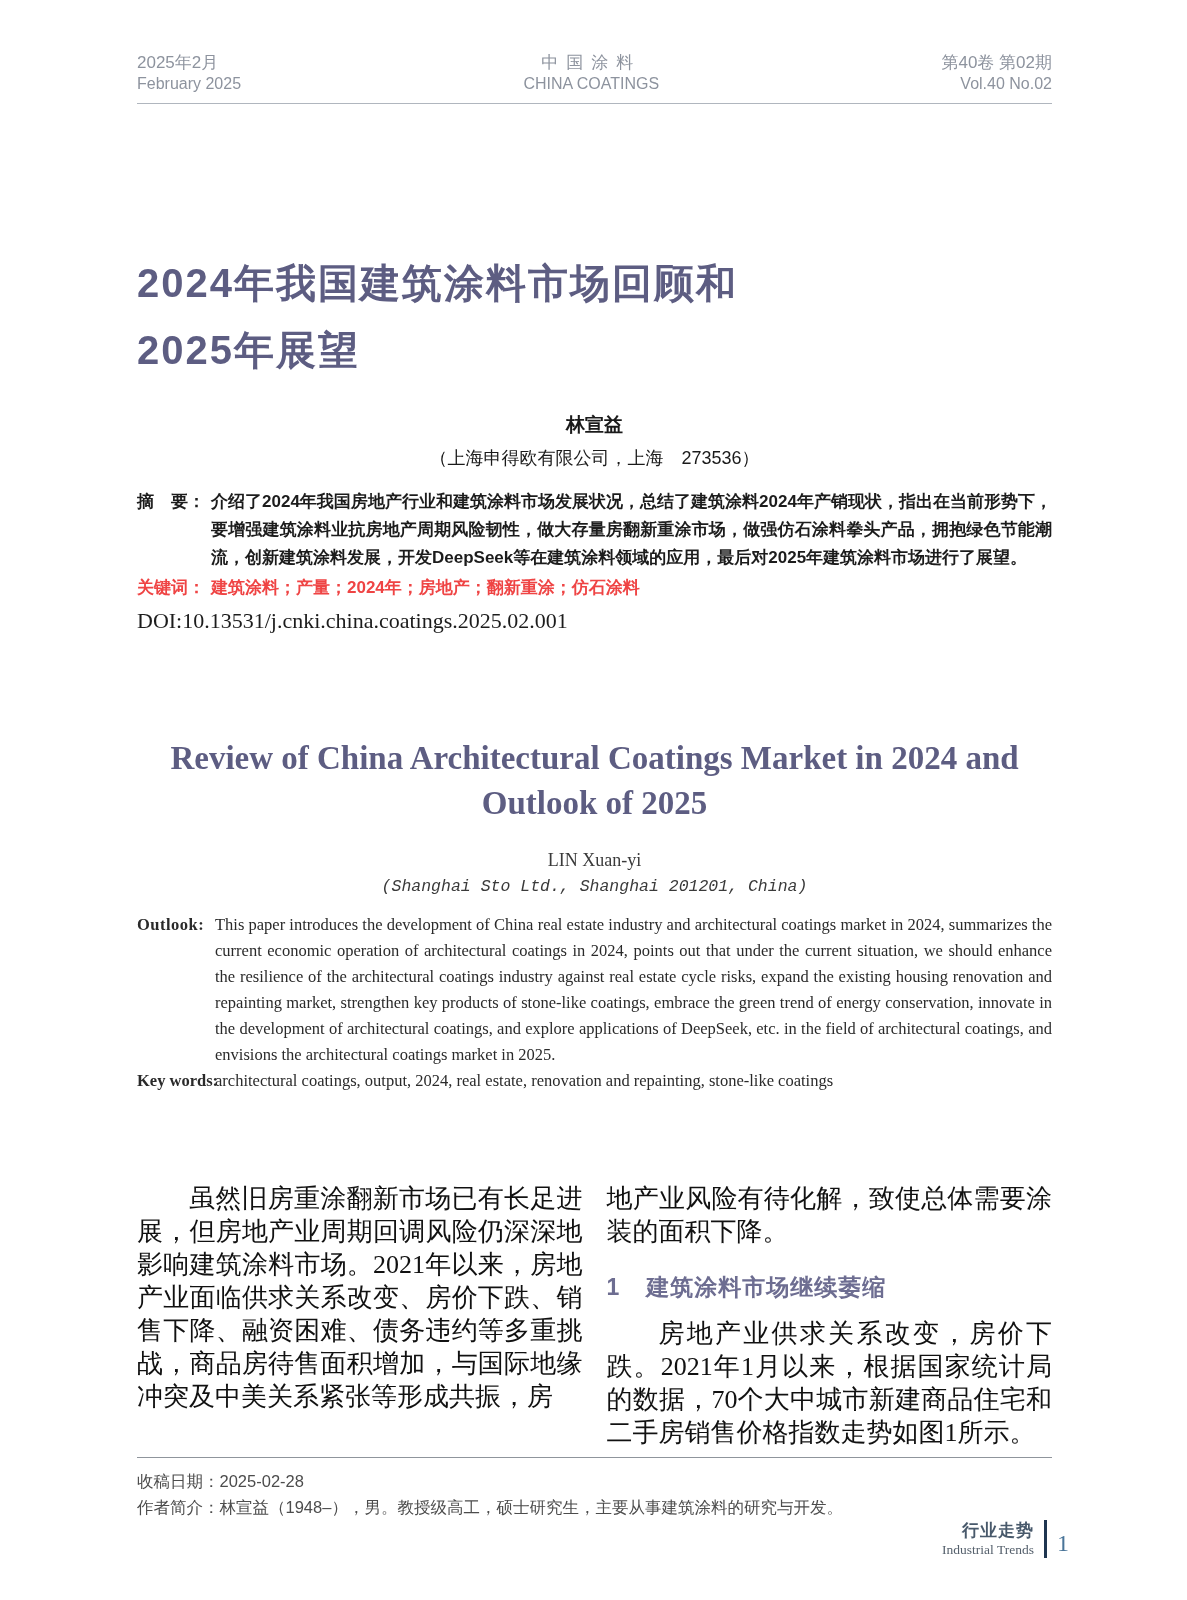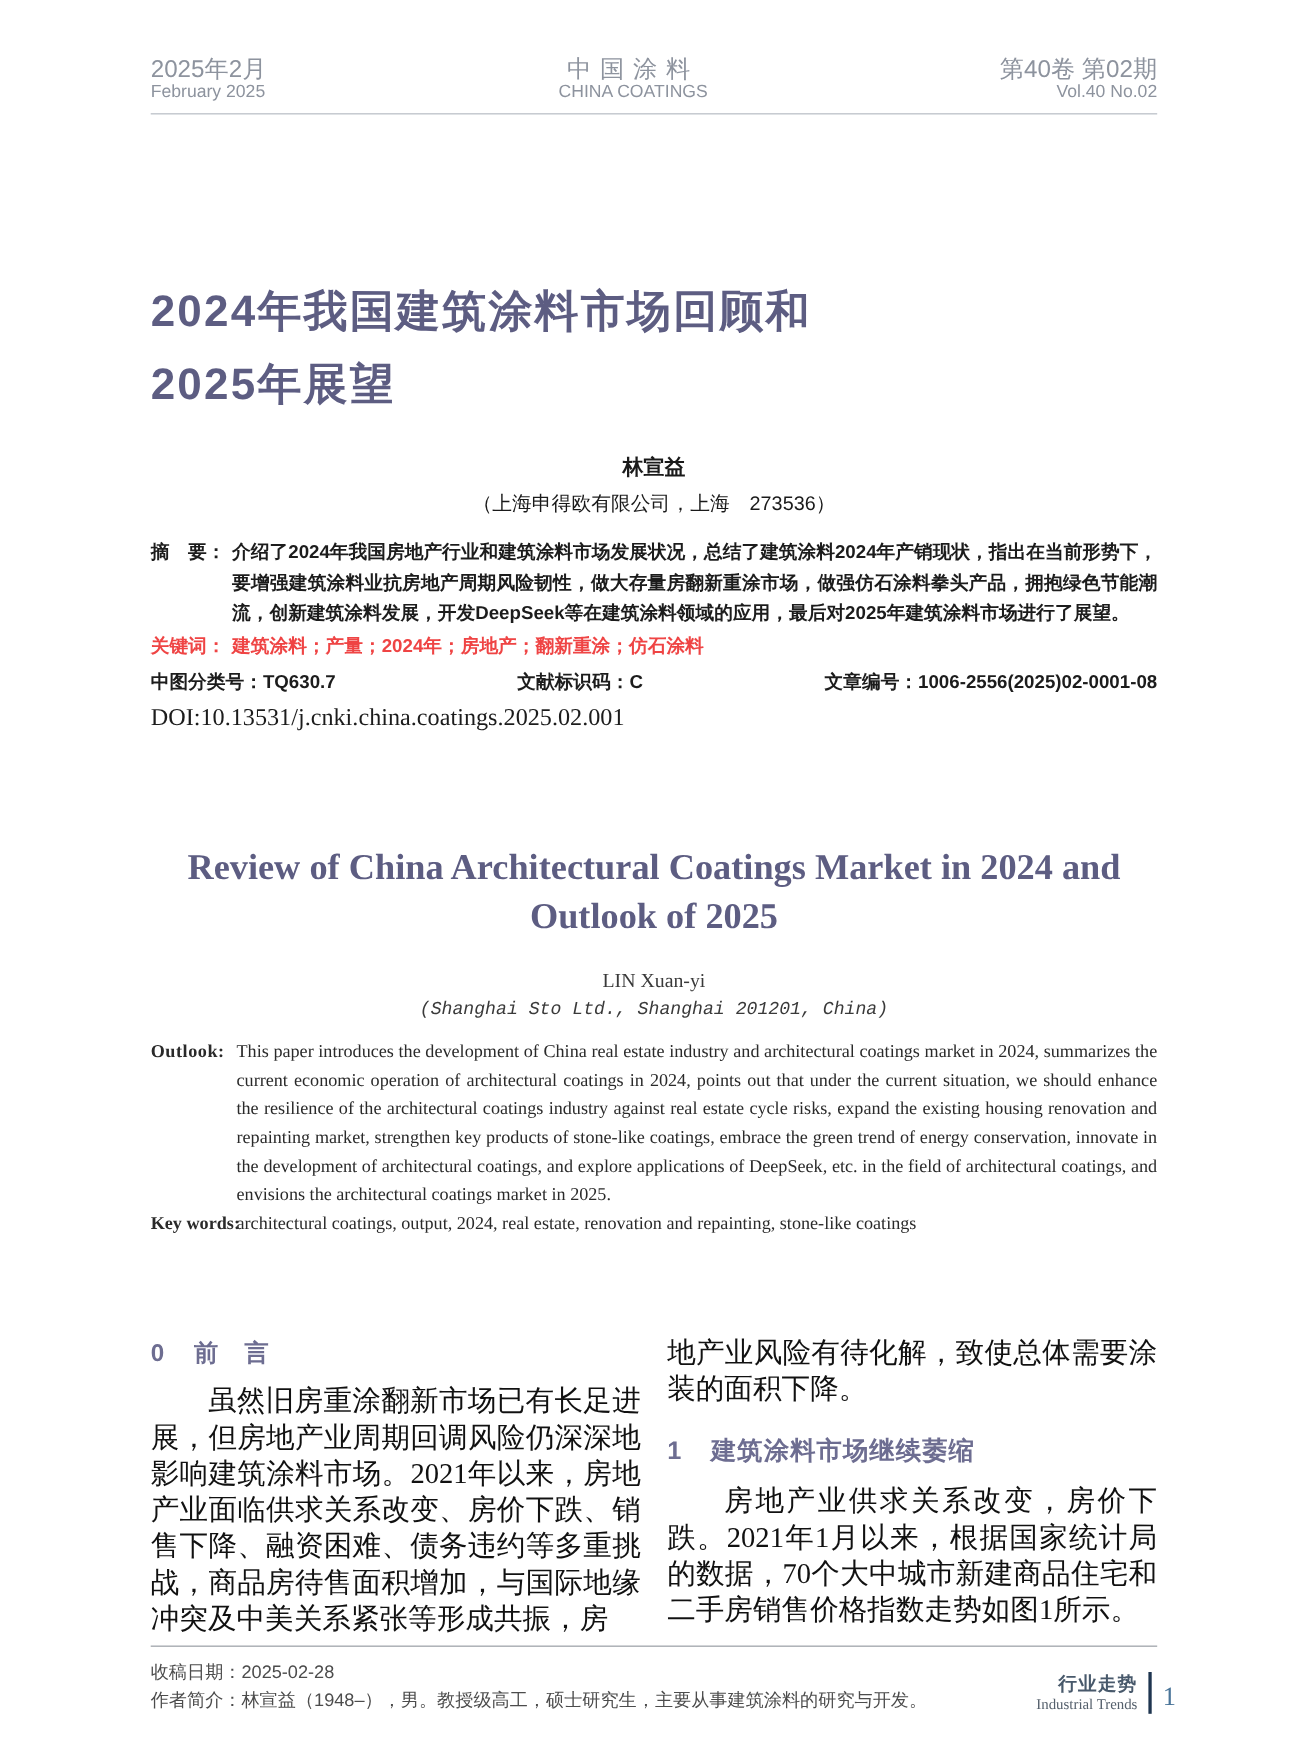--- a/index.html
+++ b/index.html
@@ -10,21 +10,21 @@
     font-family:"Liberation Sans", sans-serif; color:#222;
     overflow:hidden;
   }
   
   .jheader {
     display:flex; justify-content:space-between; align-items:flex-end;
     border-bottom:1.5px solid #b0b6be; padding-bottom:9px;
     color:#8d939e;
   }
   .jheader .col { line-height:21px; font-size:16px; }
-  .jheader .c-cn { font-size:22px; }
+  .jheader .c-cn { font-size:17px; }
   .jheader .left { text-align:left; }
   .jheader .center { text-align:center; }
   .jheader .center .c-cn { letter-spacing:8px; }
   .jheader .right { text-align:right; }
 
   
   .title-cn {
     margin-top:146px; text-align:left;
     font-size:40px; font-weight:700; color:#5d5d82;
     line-height:67px; letter-spacing:2px;
@@ -122,54 +122,40 @@
 
   <div class="abstract-cn hang">
     <span class="lbl">摘　要：</span>
     <span>介绍了2024年我国房地产行业和建筑涂料市场发展状况，总结了建筑涂料2024年产销现状，指出在当前形势下，要增强建筑涂料业抗房地产周期风险韧性，做大存量房翻新重涂市场，做强仿石涂料拳头产品，拥抱绿色节能潮流，创新建筑涂料发展，开发DeepSeek等在建筑涂料领域的应用，最后对2025年建筑涂料市场进行了展望。</span>
   </div>
   <div class="keywords-cn hang">
     <span class="lbl">关键词：</span>
     <span>建筑涂料；产量；2024年；房地产；翻新重涂；仿石涂料</span>
   </div>
 
-  <div class="clc-row">
-    <div>
-      <span>中图分类号：</span><span>TQ630.7</span>
-    </div>
-    <div>
-      <span>文献标识码：</span><span>C</span>
-    </div>
-    <div>
-      <span>文章编号：</span><span>1006-2556(2025)02-0001-08</span>
-    </div>
-  </div>
   <div class="doi">DOI:10.13531/j.cnki.china.coatings.2025.02.001</div>
 
   <h2 class="title-en">
     <span>Review of China Architectural Coatings Market in 2024 and</span><br>
     <span>Outlook of 2025</span>
   </h2>
   <div class="author-en">LIN Xuan-yi</div>
   <div class="affil-en">(Shanghai Sto Ltd., Shanghai 201201, China)</div>
 
   <div class="abstract-en hang" style="padding-left:78px;">
     <span class="lbl" style="font-weight:700;">Outlook:</span>
     <span>This paper introduces the development of China real estate industry and architectural coatings market in 2024, summarizes the current economic operation of architectural coatings in 2024, points out that under the current situation, we should enhance the resilience of the architectural coatings industry against real estate cycle risks, expand the existing housing renovation and repainting market, strengthen key products of stone-like coatings, embrace the green trend of energy conservation, innovate in the development of architectural coatings, and explore applications of DeepSeek, etc. in the field of architectural coatings, and envisions the architectural coatings market in 2025.</span>
   </div>
   <div class="keywords-en hang" style="padding-left:78px;">
     <span class="lbl" style="font-weight:700;">Key words:</span>
     <span>architectural coatings, output, 2024, real estate, renovation and repainting, stone-like coatings</span>
   </div>
 
   <div class="columns">
     <div class="colm colm-left">
-      <div class="sec-heading">
-        <span class="num">0</span><span>前　言</span>
-      </div>
       <p class="body-para indent">虽然旧房重涂翻新市场已有长足进展，但房地产业周期回调风险仍深深地影响建筑涂料市场。2021年以来，房地产业面临供求关系改变、房价下跌、销售下降、融资困难、债务违约等多重挑战，商品房待售面积增加，与国际地缘冲突及中美关系紧张等形成共振，房</p>
     </div>
     <div class="colm colm-right">
       <p class="body-para cont-para">地产业风险有待化解，致使总体需要涂装的面积下降。</p>
       <div class="sec-heading">
         <span class="num">1</span><span>建筑涂料市场继续萎缩</span>
       </div>
       <p class="body-para indent">房地产业供求关系改变，房价下跌。2021年1月以来，根据国家统计局的数据，70个大中城市新建商品住宅和二手房销售价格指数走势如图1所示。</p>
     </div>
   </div>

